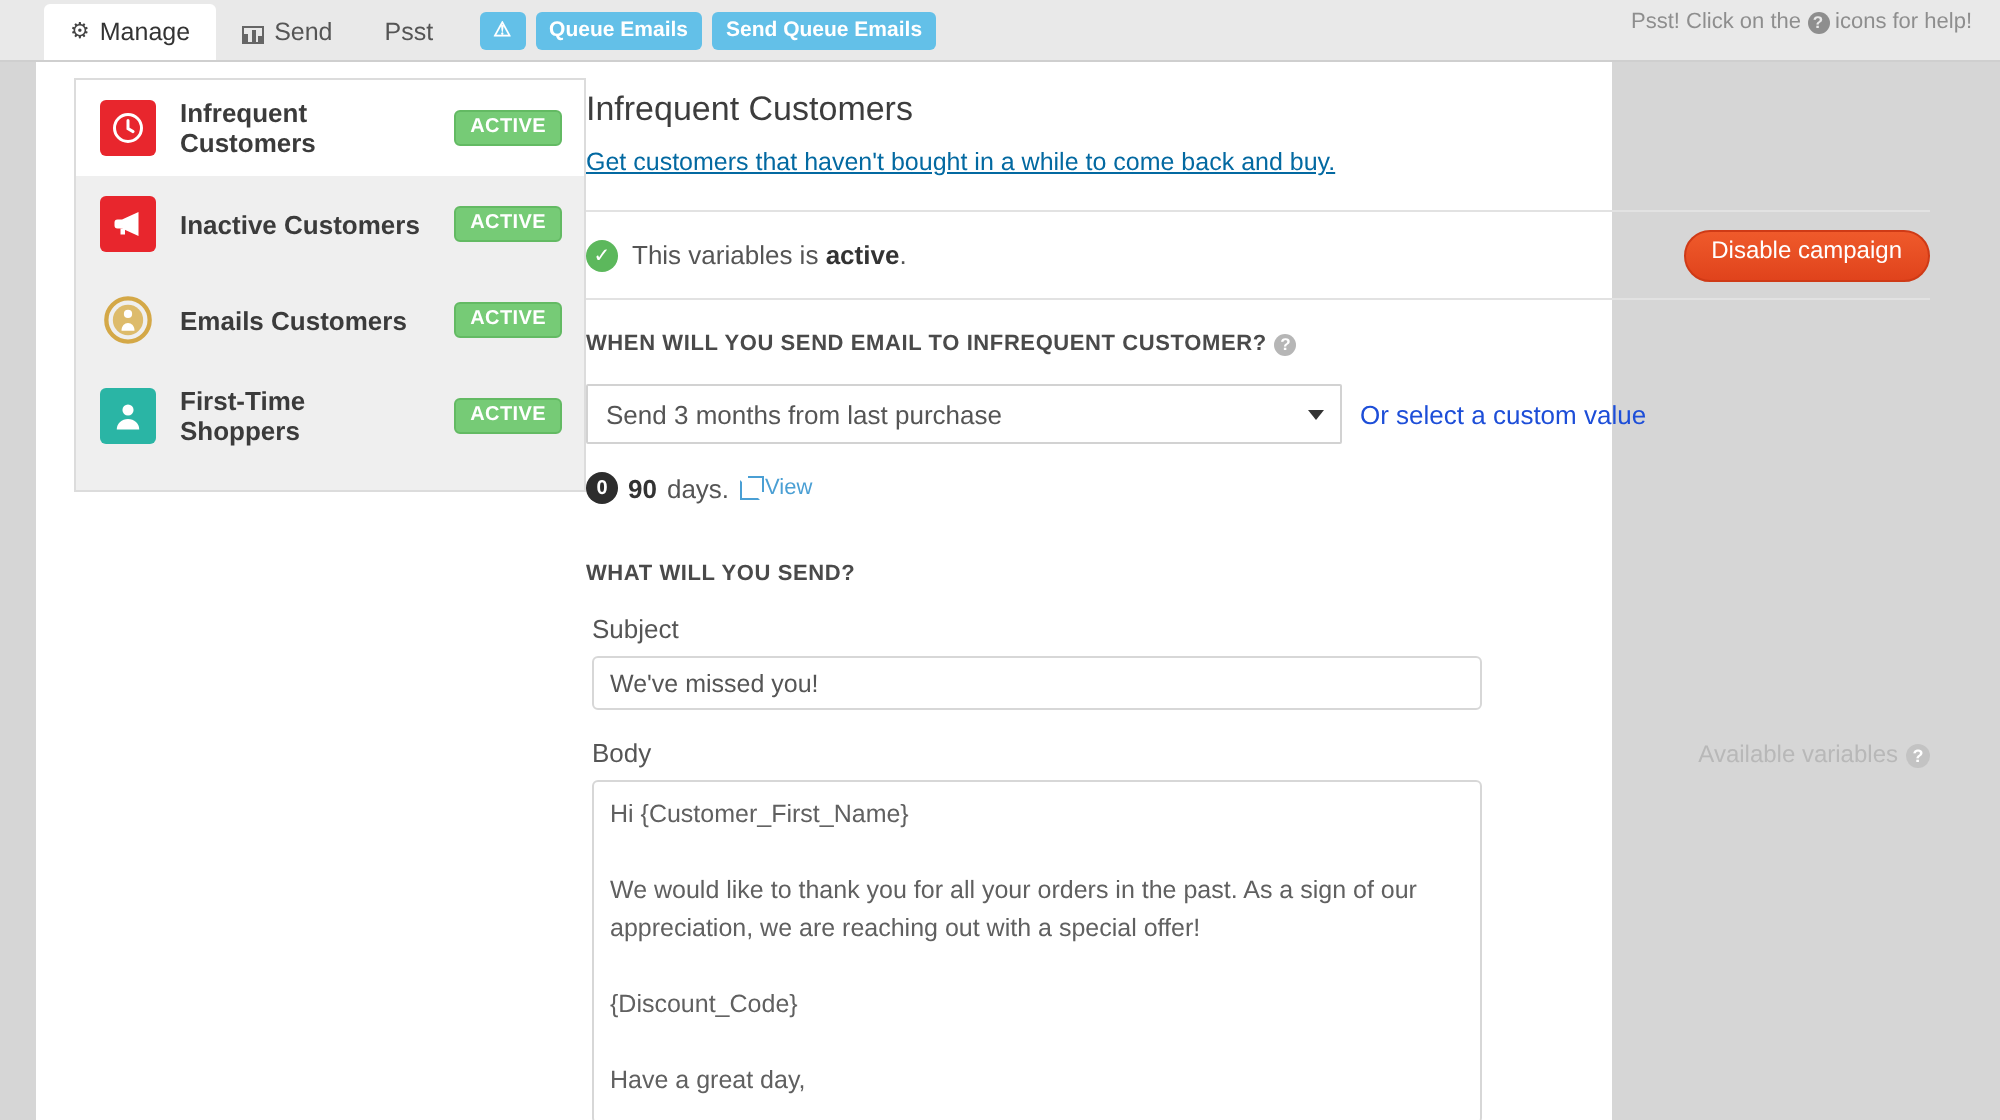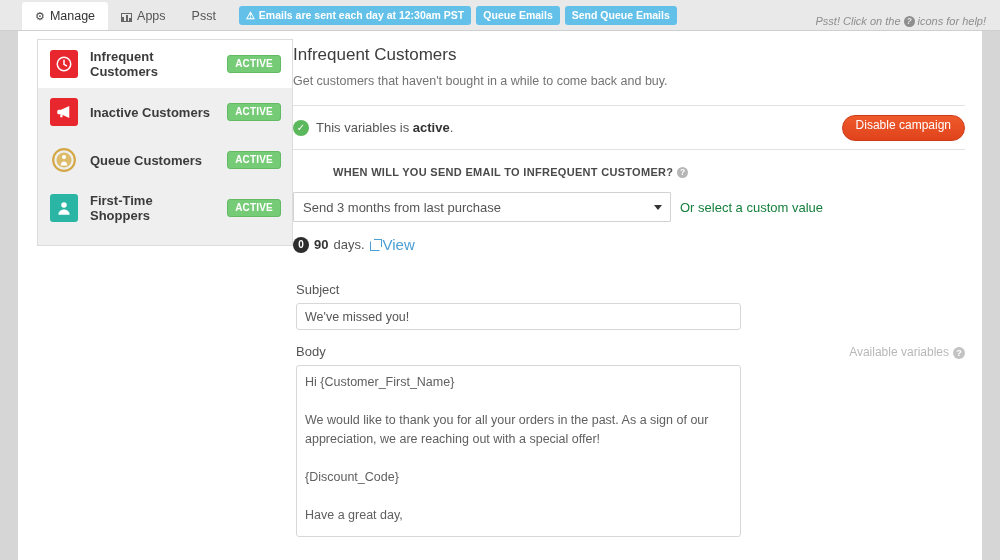--- a/index.html
+++ b/index.html
@@ -48,34 +48,34 @@
     color: #fff; font-size: 10.5px; font-weight: bold;
     border-radius: 3px;
     padding: 3px 7px 4px;
     display: flex; align-items: center; gap: 4px;
     white-space: nowrap;
     cursor: pointer;
   }
   .pill .warn { font-size: 10px; }
 
   .help-note {
-    margin-left: auto; margin-right: 14px; padding-bottom: 3px;
+    margin-left: auto; margin-right: 14px; padding-bottom: 13px;
     font-size: 11px; color: #8e8e8e; white-space: nowrap;
-    display: flex; align-items: center; gap: 3px; font-style: italic;
+    display: flex; align-items: center; gap: 3px;
   }
   .qmark {
     display: inline-block; width: 11px; height: 11px; border-radius: 50%;
     background: #8e8e8e; color: #e9e9e9; font-size: 8.5px; font-weight: bold;
     text-align: center; line-height: 11px;
   }
 
   
   .page {
     position: absolute; left: 18px; top: 31px;
-    width: 964px; height: 529px;
+    width: 788px; height: 529px;
     background: #ffffff;
   }
 
   
   .sidebar {
     position: absolute; left: 19px; top: 8px;
     width: 256px; height: 207px;
     background: #efefef;
     border: 1px solid #dcdcdc;
   }
@@ -95,21 +95,21 @@
     background: #76cb76;
     border: 1px solid #63ba63;
     color: #fff; font-size: 10px; font-weight: bold;
     letter-spacing: .2px;
     padding: 2px 7px 3px; border-radius: 3px;
   }
 
   
   .main { position: absolute; left: 275px; top: 14px; width: 672px; }
   .main-title { font-size: 17px; color: #3d3d3d; margin-bottom: 9px; }
-  .main-sub { font-size: 12.5px; color: #737373; }
+  .main-sub { font-size: 12.5px; color: #0369a1; text-decoration: underline; }
   .hr { height: 1px; background: #e2e2e2; margin: 17px 0 0; }
 
   .status-row {
     height: 43px; display: flex; align-items: center;
     font-size: 13px; color: #555;
   }
   .check {
     width: 16px; height: 16px; border-radius: 50%;
     background: #5cb85c; color: #fff; font-size: 10px;
     display: inline-flex; align-items: center; justify-content: center;
@@ -121,21 +121,21 @@
     background: linear-gradient(#ef5a2b, #e0431c);
     border: 1px solid #cf3a16;
     color: #fff; font-size: 12px;
     padding: 2px 13px 8px; border-radius: 14px; cursor: pointer;
     font-family: "Liberation Sans", sans-serif;
   }
 
   .section-label {
     font-size: 11px; font-weight: bold; color: #4a4a4a;
     letter-spacing: .3px; text-transform: uppercase;
-    display: flex; align-items: center; gap: 4px; margin-left: 40px;
+    display: flex; align-items: center; gap: 4px;
   }
   .qmark-sm {
     display: inline-block; width: 11px; height: 11px; border-radius: 50%;
     background: #b6b6b6; color: #fff; font-size: 8.5px; font-weight: bold;
     text-align: center; line-height: 11px; cursor: pointer;
   }
 
   .select-row { display: flex; align-items: center; gap: 9px; margin-top: 14px; }
   .fake-select {
     width: 378px; height: 30px;
@@ -143,36 +143,36 @@
     background: #fff; font-size: 13px; color: #555;
     display: flex; align-items: center; padding: 0 9px;
     cursor: pointer; position: relative;
   }
   .fake-select .caret {
     position: absolute; right: 8px; top: 50%; margin-top: -2px;
     width: 0; height: 0;
     border-left: 4px solid transparent; border-right: 4px solid transparent;
     border-top: 5px solid #333;
   }
-  .select-hint { font-size: 13px; color: #15803d; }
+  .select-hint { font-size: 13px; color: #1d4ed8; }
 
   .count-row {
     display: flex; align-items: center; gap: 5px;
     margin-top: 14px; font-size: 13px; color: #555;
   }
   .count-badge {
     width: 16px; height: 16px; border-radius: 50%;
     background: #2d2d2d; color: #fff;
     font-size: 10px; font-weight: bold;
     display: inline-flex; align-items: center; justify-content: center;
     flex: 0 0 16px;
   }
   .count-row b { color: #333; }
   .view-link {
-    color: #4a9fd4; text-decoration: none; font-size: 15px;
+    color: #4a9fd4; text-decoration: none; font-size: 11px;
     display: inline-flex; align-items: center; gap: 3px; cursor: pointer;
   }
   .ext-icon {
     display: inline-block; width: 10px; height: 10px;
     border: 1.5px solid #4a9fd4; border-top-color: transparent;
     border-right-color: transparent; position: relative; top: 1px;
   }
   .ext-icon::after {
     content: ""; position: absolute; left: 3px; top: -3px;
     width: 7px; height: 7px;
@@ -213,31 +213,30 @@
 <body>
 
 <div class="topbar">
   <div class="tabs">
     <div class="tab active">
       <span class="gicon">⚙</span>
       <span>Manage</span>
     </div>
     <div class="tab">
       <span class="bicon"></span>
-      <span>Apps</span>
+      <span>Send</span>
     </div>
     <div class="tab">
       <span>Psst</span>
     </div>
   </div>
 
   <div class="badges">
     <div class="pill">
       <span class="warn">⚠</span>
-      <span>Emails are sent each day at 12:30am PST</span>
     </div>
     <div class="pill">
       <span>Queue Emails</span>
     </div>
     <div class="pill">
       <span>Send Queue Emails</span>
     </div>
   </div>
 
   <div class="help-note">
@@ -275,21 +274,21 @@
 
     <div class="camp-item">
       <span class="camp-icon" style="background:#efefef">
         <svg width="26" height="26" viewBox="0 0 24 24" aria-hidden="true">
           <circle cx="12" cy="12" r="10" fill="none" stroke="#d4a847" stroke-width="2"></circle>
           <circle cx="12" cy="12" r="7" fill="#ddbb6b"></circle>
           <circle cx="12" cy="9.2" r="1.9" fill="#fff"></circle>
           <path d="M9 17c0-2.2 1.4-3.6 3-3.6s3 1.4 3 3.6z" fill="#fff"></path>
         </svg>
       </span>
-      <span class="camp-label">Queue Customers</span>
+      <span class="camp-label">Emails Customers</span>
       <span class="active-badge">ACTIVE</span>
     </div>
 
     <div class="camp-item">
       <span class="camp-icon" style="background:#2ab5a5">
         <svg width="18" height="18" viewBox="0 0 24 24" aria-hidden="true">
           <circle cx="12" cy="8" r="3.7" fill="#fff"></circle>
           <path d="M4.5 21c0-4.2 3.4-7 7.5-7s7.5 2.8 7.5 7z" fill="#fff"></path>
         </svg>
       </span>
@@ -331,20 +330,23 @@
       <span class="count-badge">0</span>
       <b>90</b>
       <span>days.</span>
       <a class="view-link">
         <span class="ext-icon"></span>
         <span>View</span>
       </a>
     </div>
 
     <div class="send-section">
+      <div class="section-label">
+        <span>WHAT WILL YOU SEND?</span>
+      </div>
 
       <div class="field-wrap">
         <div class="field-label">Subject</div>
         <input class="txt-input" type="text" value="We've missed you!" style="">
       </div>
 
       <div class="field-wrap">
         <div class="field-label with-right">
           <span>Body</span>
           <span class="avail-vars">

